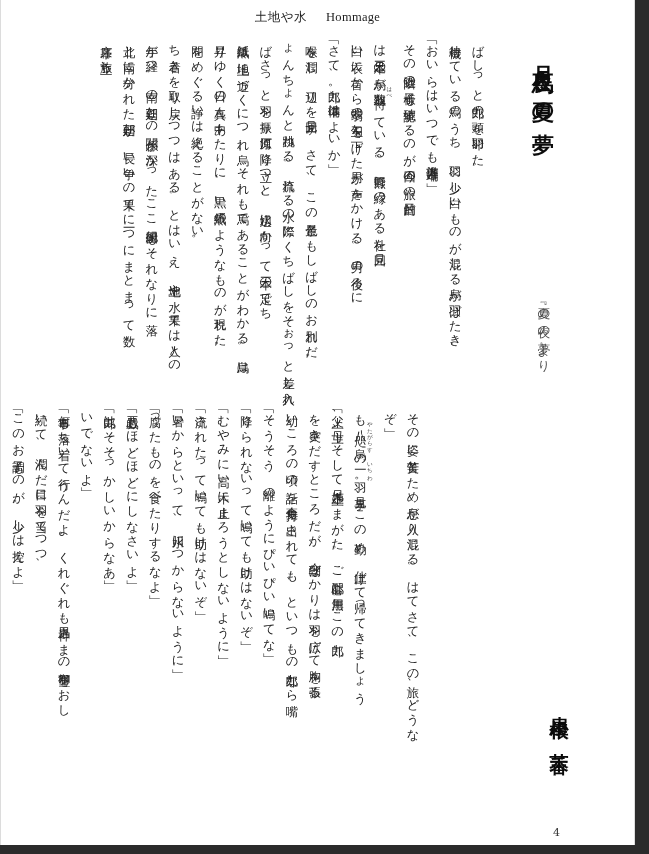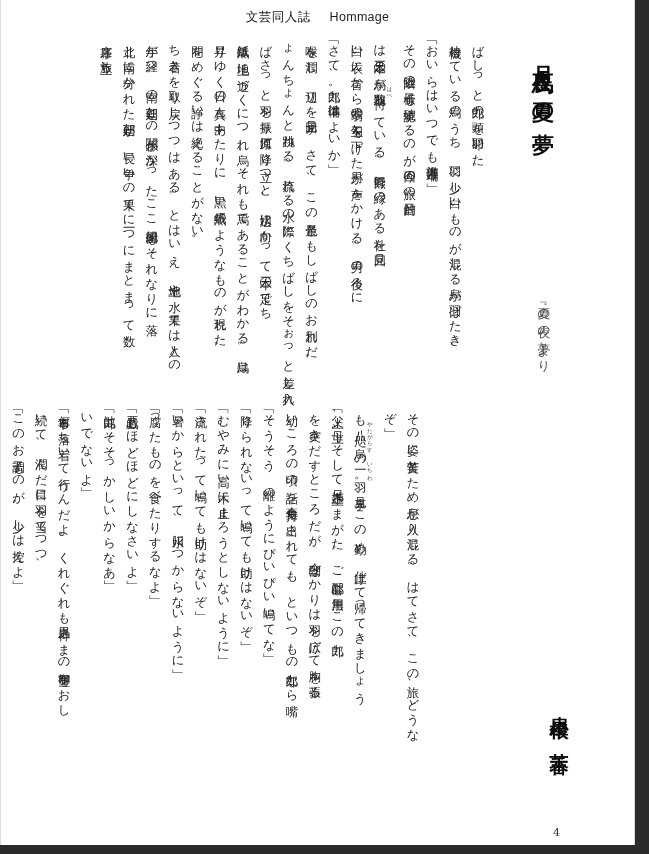--- a/index.html
+++ b/index.html
@@ -30,21 +30,21 @@
     top: 9px;
     left: 0;
     width: 633px;
     text-align: center;
     font-size: 12.5px;
     color: #1d1d1d;
     letter-spacing: 0.5px;
     white-space: nowrap;
   }
   .page-header .hdr-en {
-    font-family: Liberation Sans, sans-serif;
+    font-family: Liberation Serif, serif;
     letter-spacing: 0.3px;
   }
 
   
   #title-block {
     position: absolute;
     top: 48px;
     right: 77px;
     height: 300px;
   }
@@ -151,21 +151,21 @@
     height: 9px;
     background: #2b2b2b;
   }
 </style>
 </head>
 <body>
 
 <div id="page">
 
   <div class="page-header">
-    <span>文芸同人誌</span>
+    <span>土地や水</span>
     <span style="display:inline-block;width:10px"></span>
     <span class="hdr-en">Hommage</span>
   </div>
 
   <div id="title-block">
     <div class="doc-title">月夜烏と夏の夢</div>
   </div>
 
   <div id="subtitle-block">
     <div class="doc-subtitle">『夏の夜の夢』より</div>

